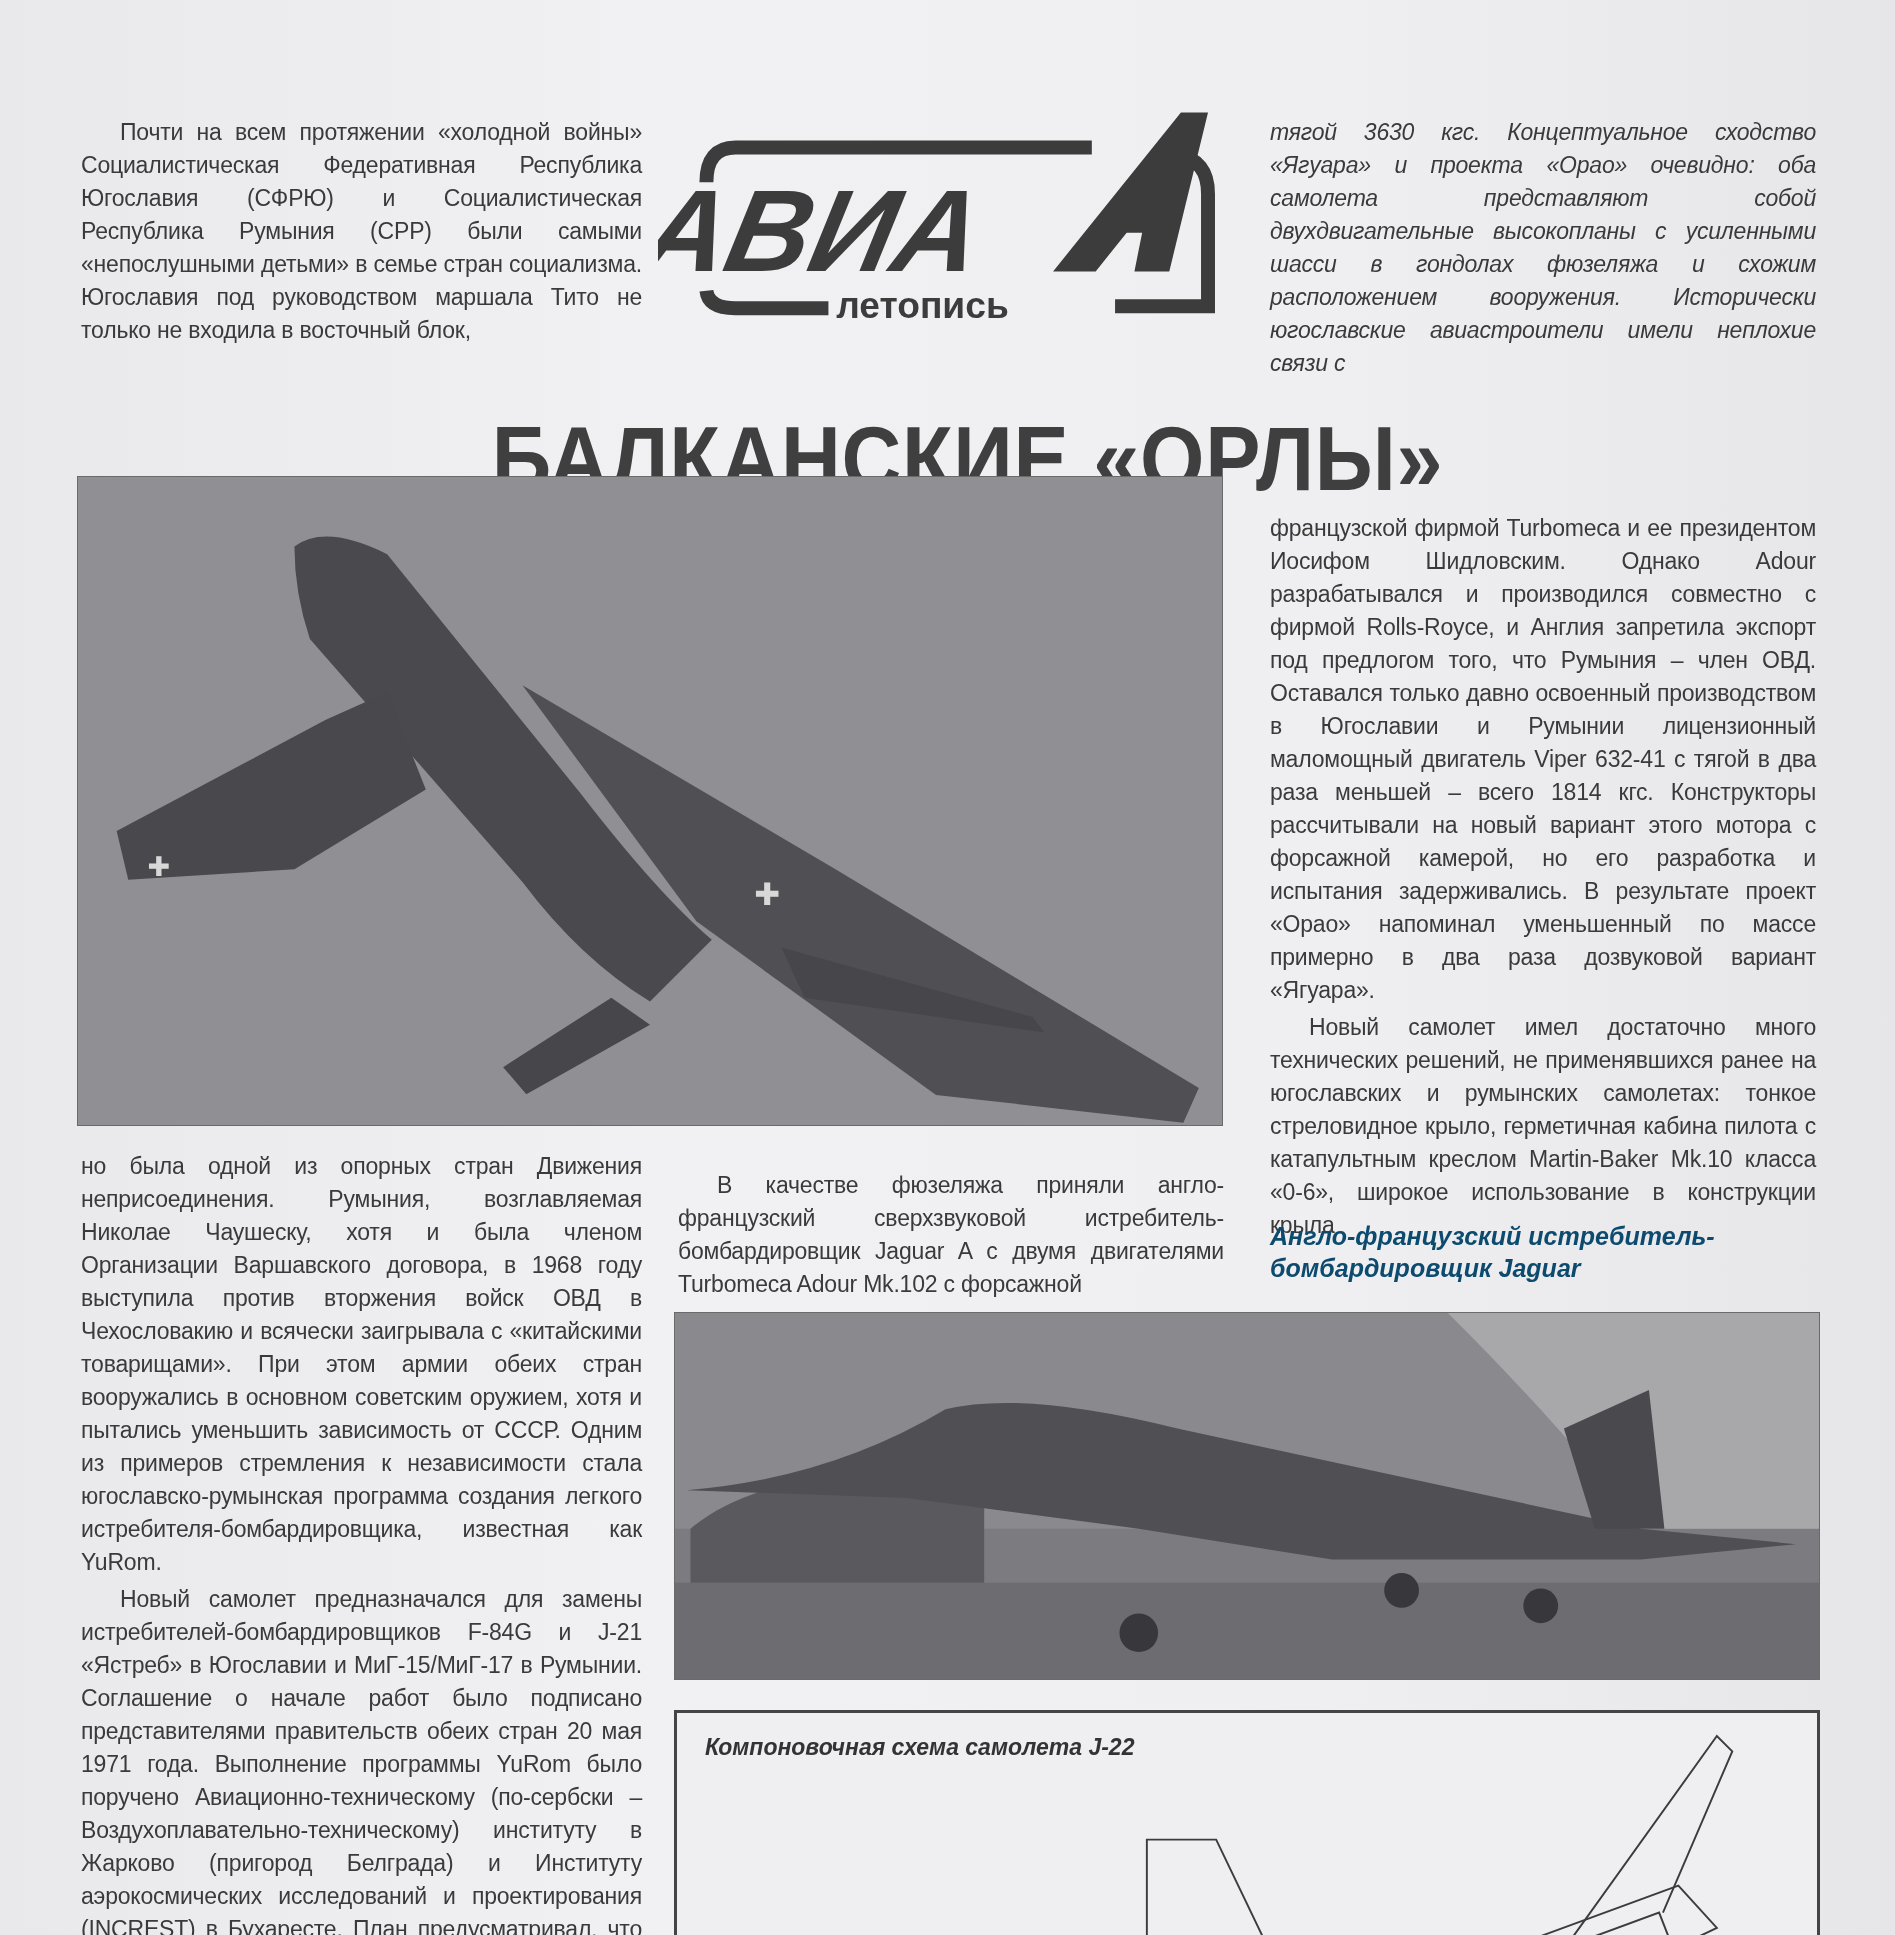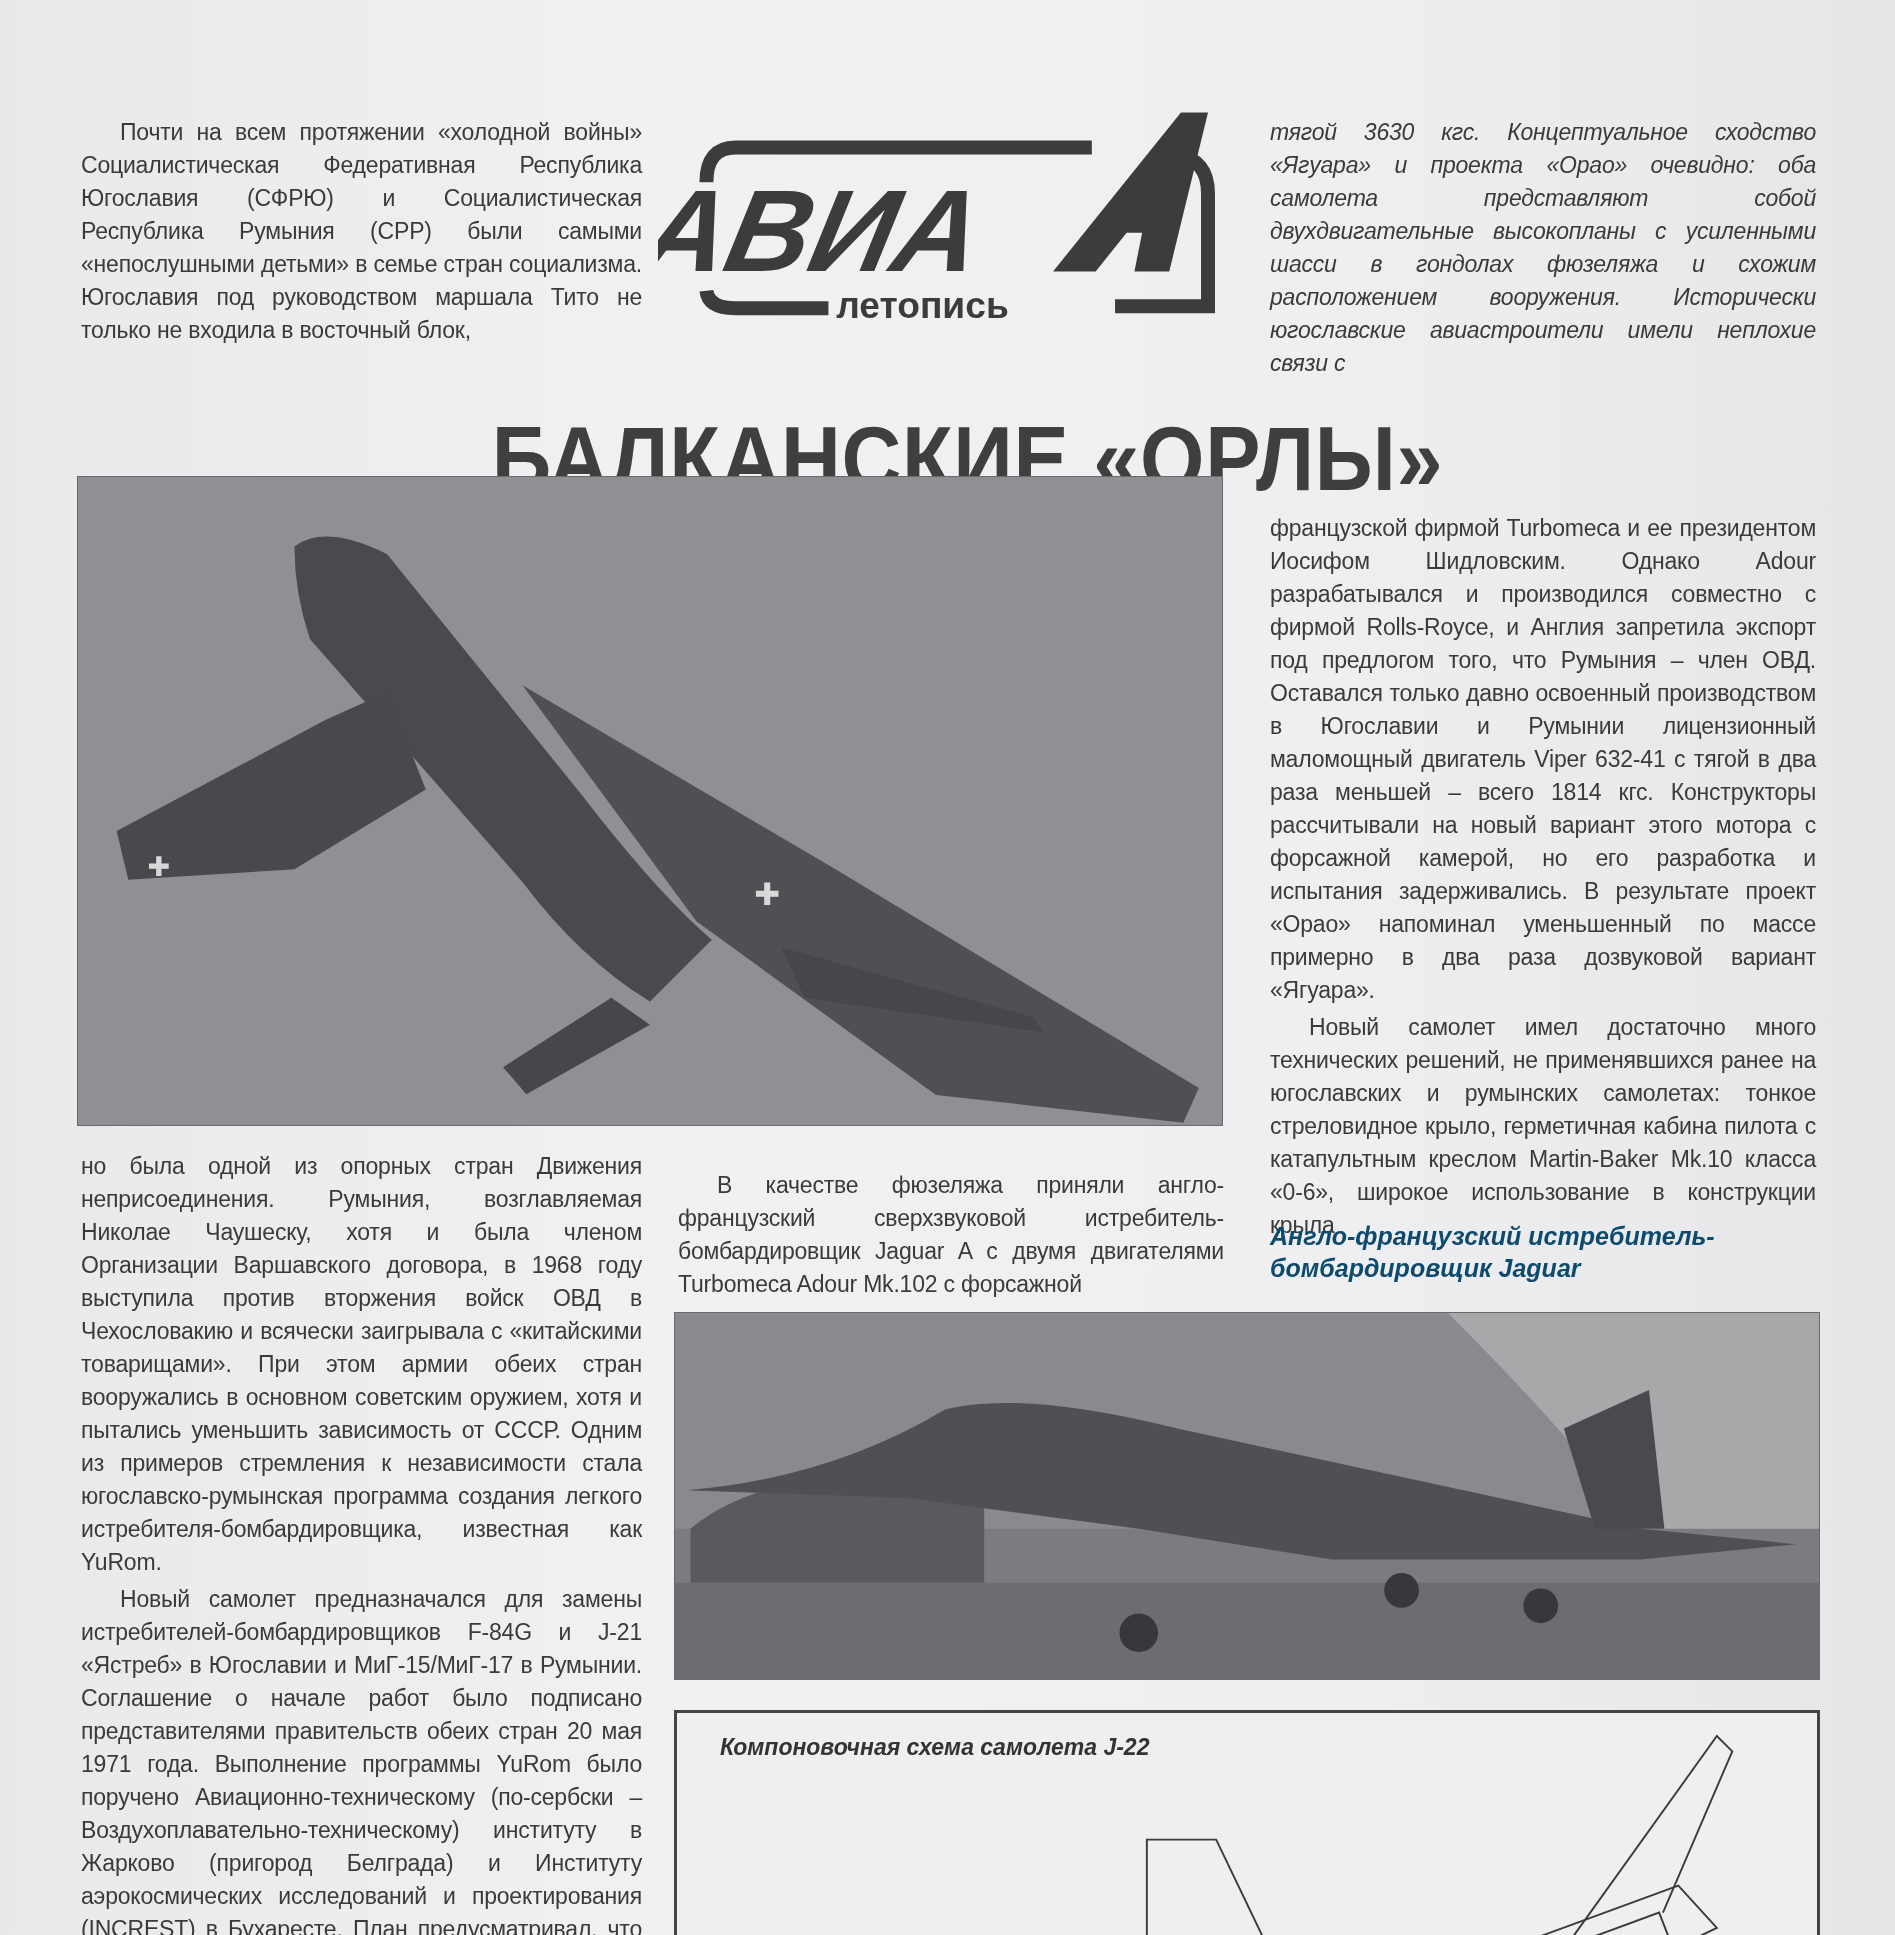--- a/index.html
+++ b/index.html
@@ -49,21 +49,21 @@
   .caption {
     position: absolute; font-style: italic; font-weight: 700;
     font-size: 25px; line-height: 32px; color: #0c4a6e;
   }
 
   .diagram-box {
     position: absolute; left: 674px; top: 1710px; width: 1146px; height: 709px;
     border: 3.1px solid #444; box-sizing: border-box; background: #efeff1;
   }
   .diagram-title {
-    position: absolute; left: 43px; top: 19.4px;
+    position: absolute; left: 28px; top: 19.4px;
     font-style: italic; font-weight: 700; font-size: 23px; line-height: 31px; color: #333; text-align: right;
   }
   .diagram-box svg { position: absolute; left: 0; top: 0; width: 100%; height: 100%; }
 </style>
 </head>
 <body>
 
 <div class="page-bg"></div>
 
 <div class="col-text" style="left:77px; top:112px; width:569px;">

